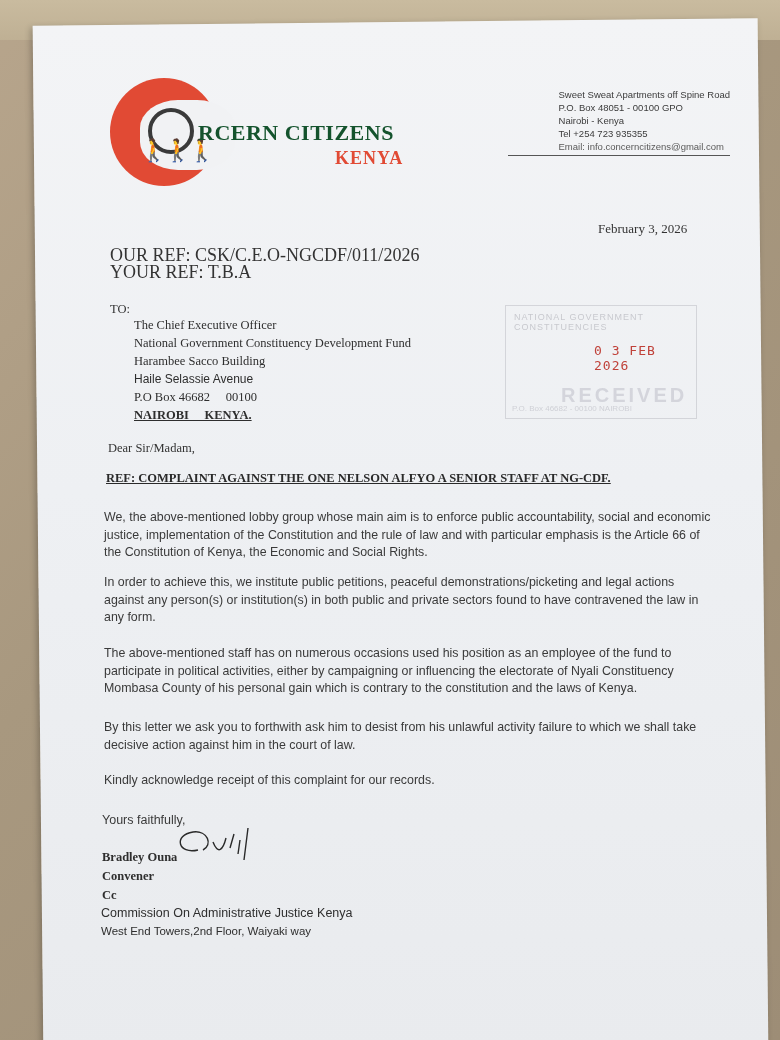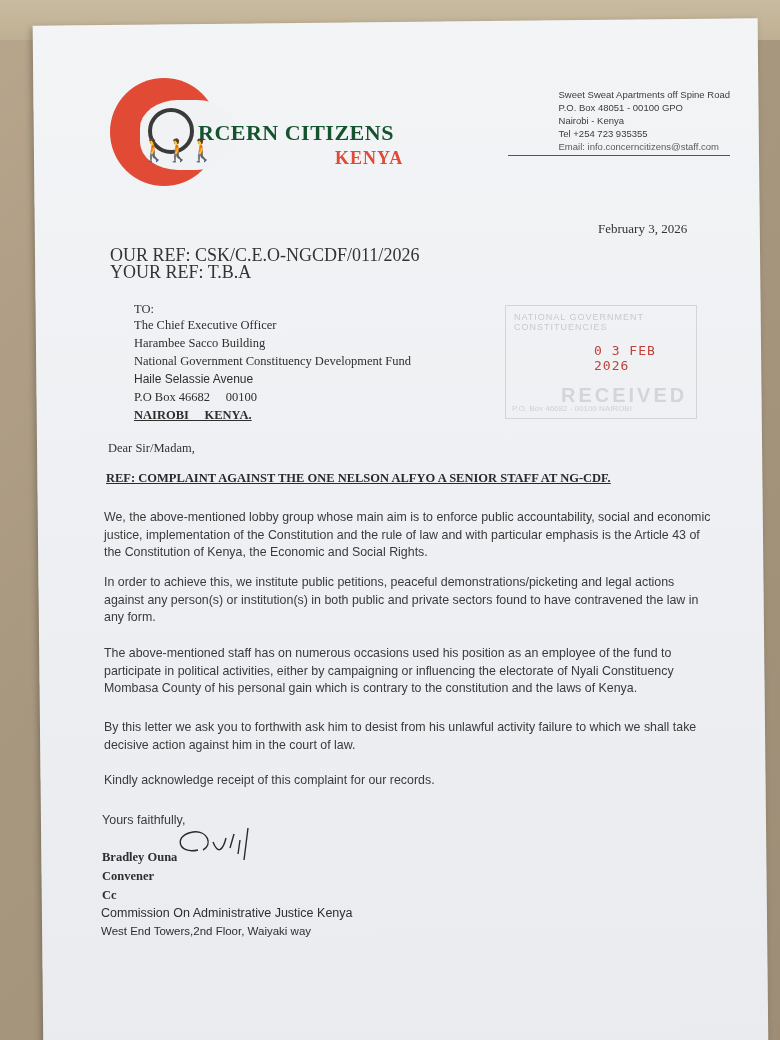--- a/index.html
+++ b/index.html
@@ -43,21 +43,21 @@
     font-weight:bold; font-size:18px; color:#e14a34; letter-spacing:1px;
   }
   .address {
     position:absolute; right:50px; top:88px; 
     font-family:"Liberation Sans", sans-serif; font-size:9.5px; color:#3b3b3b; line-height:13px;
   }
   .address .email { color:#5a5a5a; }
   .addr-rule { position:absolute; left:508px; top:155px; width:222px; height:1px; background:#555; }
   .date { position:absolute; left:598px; top:221px; font-family:"Liberation Serif", serif; font-size:13px; color:#333; }
   .refs { position:absolute; left:110px; top:247px; font-family:"Liberation Serif", serif; font-size:18px; color:#333; line-height:17px; }
-  .to-label { position:absolute; left:110px; top:302px; font-family:"Liberation Serif", serif; font-size:12.5px; color:#333;margin-left:24px; }
+  .to-label { position:absolute; left:110px; top:302px; font-family:"Liberation Serif", serif; font-size:12.5px; color:#333; }
   .recipient { position:absolute; left:134px; top:316px; font-family:"Liberation Serif", serif; font-size:12.5px; color:#2e2e2e; line-height:18px; }
   .recipient .sans { font-family:"Liberation Sans", sans-serif; font-size:12px; }
   .recipient .city { font-weight:bold; text-decoration:underline; font-family:"Liberation Serif", serif; font-size:12.5px; }
   .stamp {
     position:absolute; left:505px; top:305px; width:190px; height:112px;
     border:1px solid rgba(160,160,170,0.35);
   }
   .stamp-top { position:absolute; left:8px; top:6px; font-family:"Liberation Sans", sans-serif; font-size:9px; color:rgba(150,150,160,0.45); letter-spacing:1px; }
   .stamp-date { position:absolute; left:88px; top:37px; font-family:"DejaVu Sans Mono", monospace; font-size:13px; color:#c0423a; letter-spacing:1px; }
   .stamp-received { position:absolute; left:55px; top:78px; font-family:"Liberation Sans", sans-serif; font-weight:bold; font-size:20px; color:rgba(150,150,165,0.3); letter-spacing:3px; }
@@ -88,52 +88,52 @@
   <div class="logo-people">🚶🚶🚶</div>
   <div class="logo-name">RCERN CITIZENS</div>
   <div class="logo-sub">KENYA</div>
 </div>
 
 <div class="address">
   <div>Sweet Sweat Apartments off Spine Road</div>
   <div>P.O. Box 48051 - 00100 GPO</div>
   <div>Nairobi - Kenya</div>
   <div>Tel +254 723 935355</div>
-  <div class="email">Email: info.concerncitizens@staff.com</div>
+  <div class="email">Email: info.concerncitizens@gmail.com</div>
 </div>
 <div class="addr-rule"></div>
 
 <div class="date">February 3, 2026</div>
 
 <div class="refs">
   <div>OUR REF: CSK/C.E.O-NGCDF/011/2026</div>
   <div>YOUR REF: T.B.A</div>
 </div>
 
 <div class="to-label">TO:</div>
 <div class="recipient">
   <div>The Chief Executive Officer</div>
+  <div>National Government Constituency Development Fund</div>
   <div>Harambee Sacco Building</div>
-  <div>National Government Constituency Development Fund</div>
   <div class="sans">Haile Selassie Avenue</div>
   <div style="white-space:pre;">P.O Box 46682     00100</div>
   <div class="city" style="white-space:pre;">NAIROBI     KENYA.</div>
 </div>
 
 <div class="stamp">
   <div class="stamp-top">NATIONAL GOVERNMENT CONSTITUENCIES</div>
   <div class="stamp-date">0 3 FEB 2026</div>
   <div class="stamp-received">RECEIVED</div>
   <div class="stamp-bottom">P.O. Box 46682 - 00100 NAIROBI</div>
 </div>
 
 <div class="salutation">Dear Sir/Madam,</div>
 <div class="subject">REF: COMPLAINT AGAINST THE ONE NELSON ALFYO A SENIOR STAFF AT NG-CDF.</div>
 
-<div class="body-para" style="top:509px;">We, the above-mentioned lobby group whose main aim is to enforce public accountability, social and economic justice, implementation of the Constitution and the rule of law and with particular emphasis is the Article 43 of the Constitution of Kenya, the Economic and Social Rights.</div>
+<div class="body-para" style="top:509px;">We, the above-mentioned lobby group whose main aim is to enforce public accountability, social and economic justice, implementation of the Constitution and the rule of law and with particular emphasis is the Article 66 of the Constitution of Kenya, the Economic and Social Rights.</div>
 <div class="body-para" style="top:574px;">In order to achieve this, we institute public petitions, peaceful demonstrations/picketing and legal actions against any person(s) or institution(s) in both public and private sectors found to have contravened the law in any form.</div>
 <div class="body-para" style="top:645px;">The above-mentioned staff has on numerous occasions used his position as an employee of the fund to participate in political activities, either by campaigning or influencing the electorate of Nyali Constituency Mombasa County of his personal gain which is contrary to the constitution and the laws of Kenya.</div>
 <div class="body-para" style="top:719px;">By this letter we ask you to forthwith ask him to desist from his unlawful activity failure to which we shall take decisive action against him in the court of law.</div>
 <div class="body-para" style="top:772px;">Kindly acknowledge receipt of this complaint for our records.</div>
 
 <div class="closing">Yours faithfully,</div>
 <svg class="signature" viewBox="0 0 100 50">
   <path d="M30 30 C 10 35, 5 15, 25 12 C 40 10, 45 25, 35 30 M45 22 C 50 35, 55 30, 58 18 M62 28 L 66 14 M72 20 L 70 34 M80 8 L 76 40" stroke="#2a2a2a" stroke-width="1.4" fill="none"></path>
 </svg>
 

